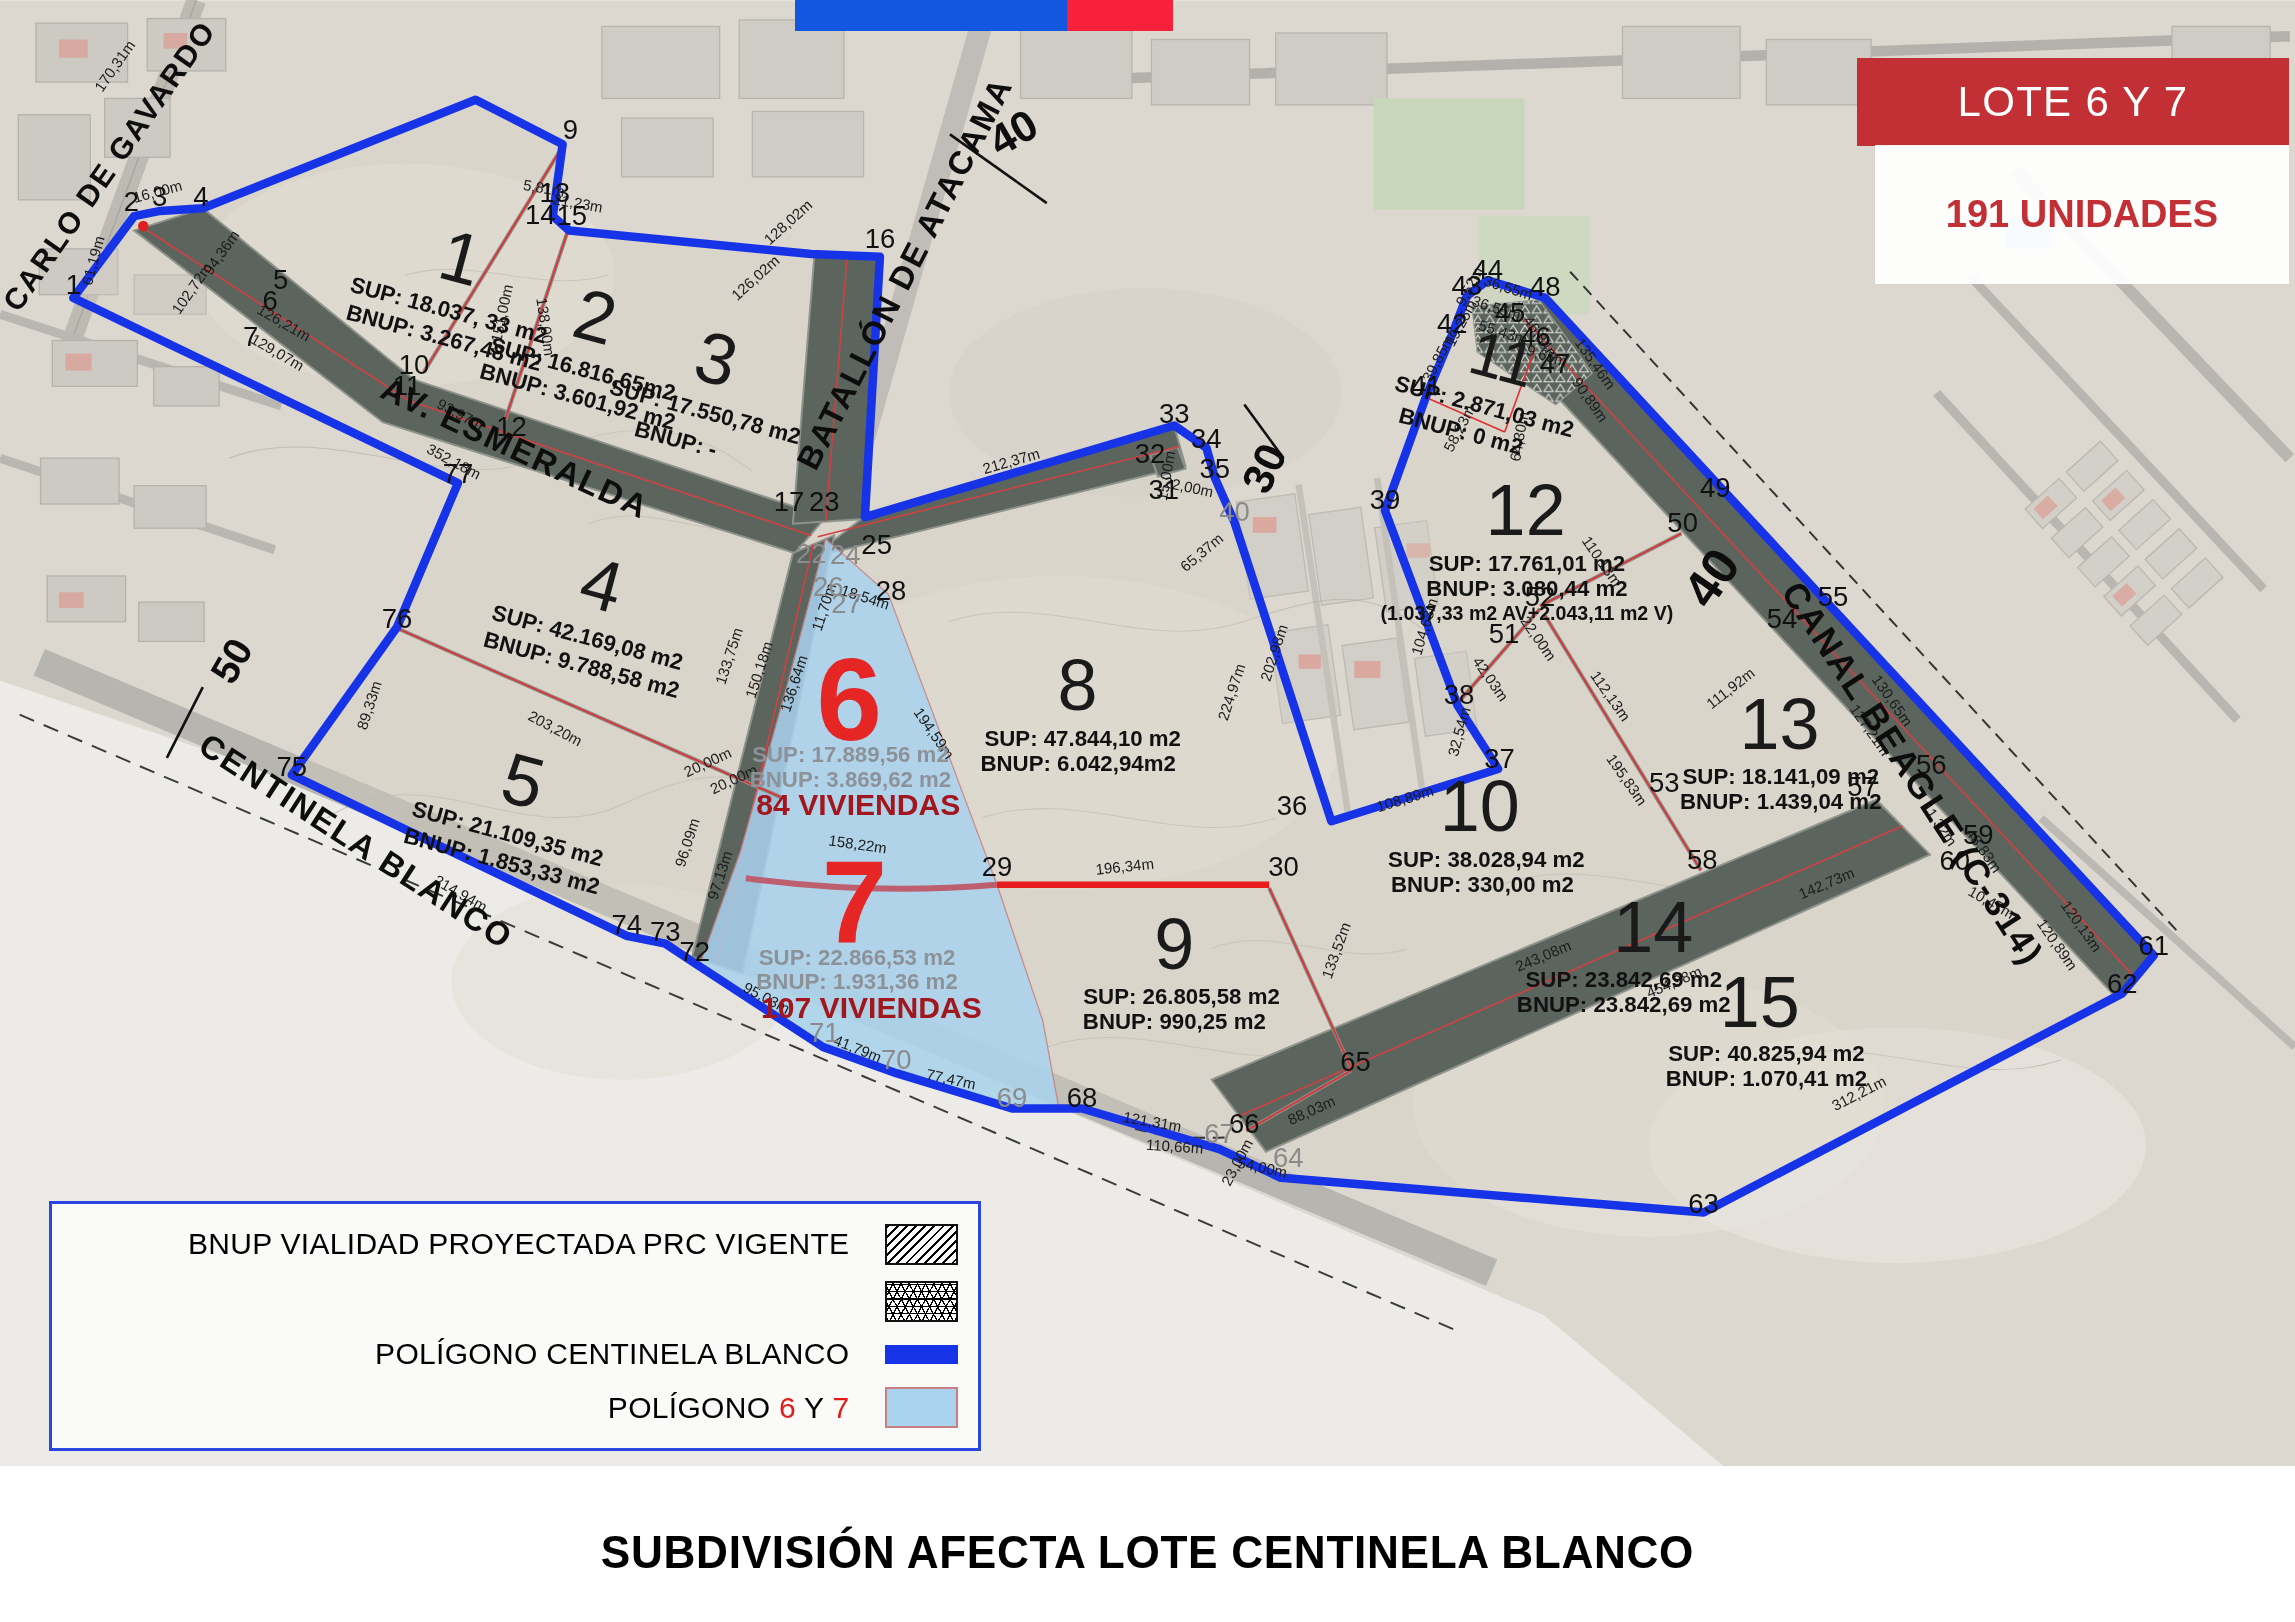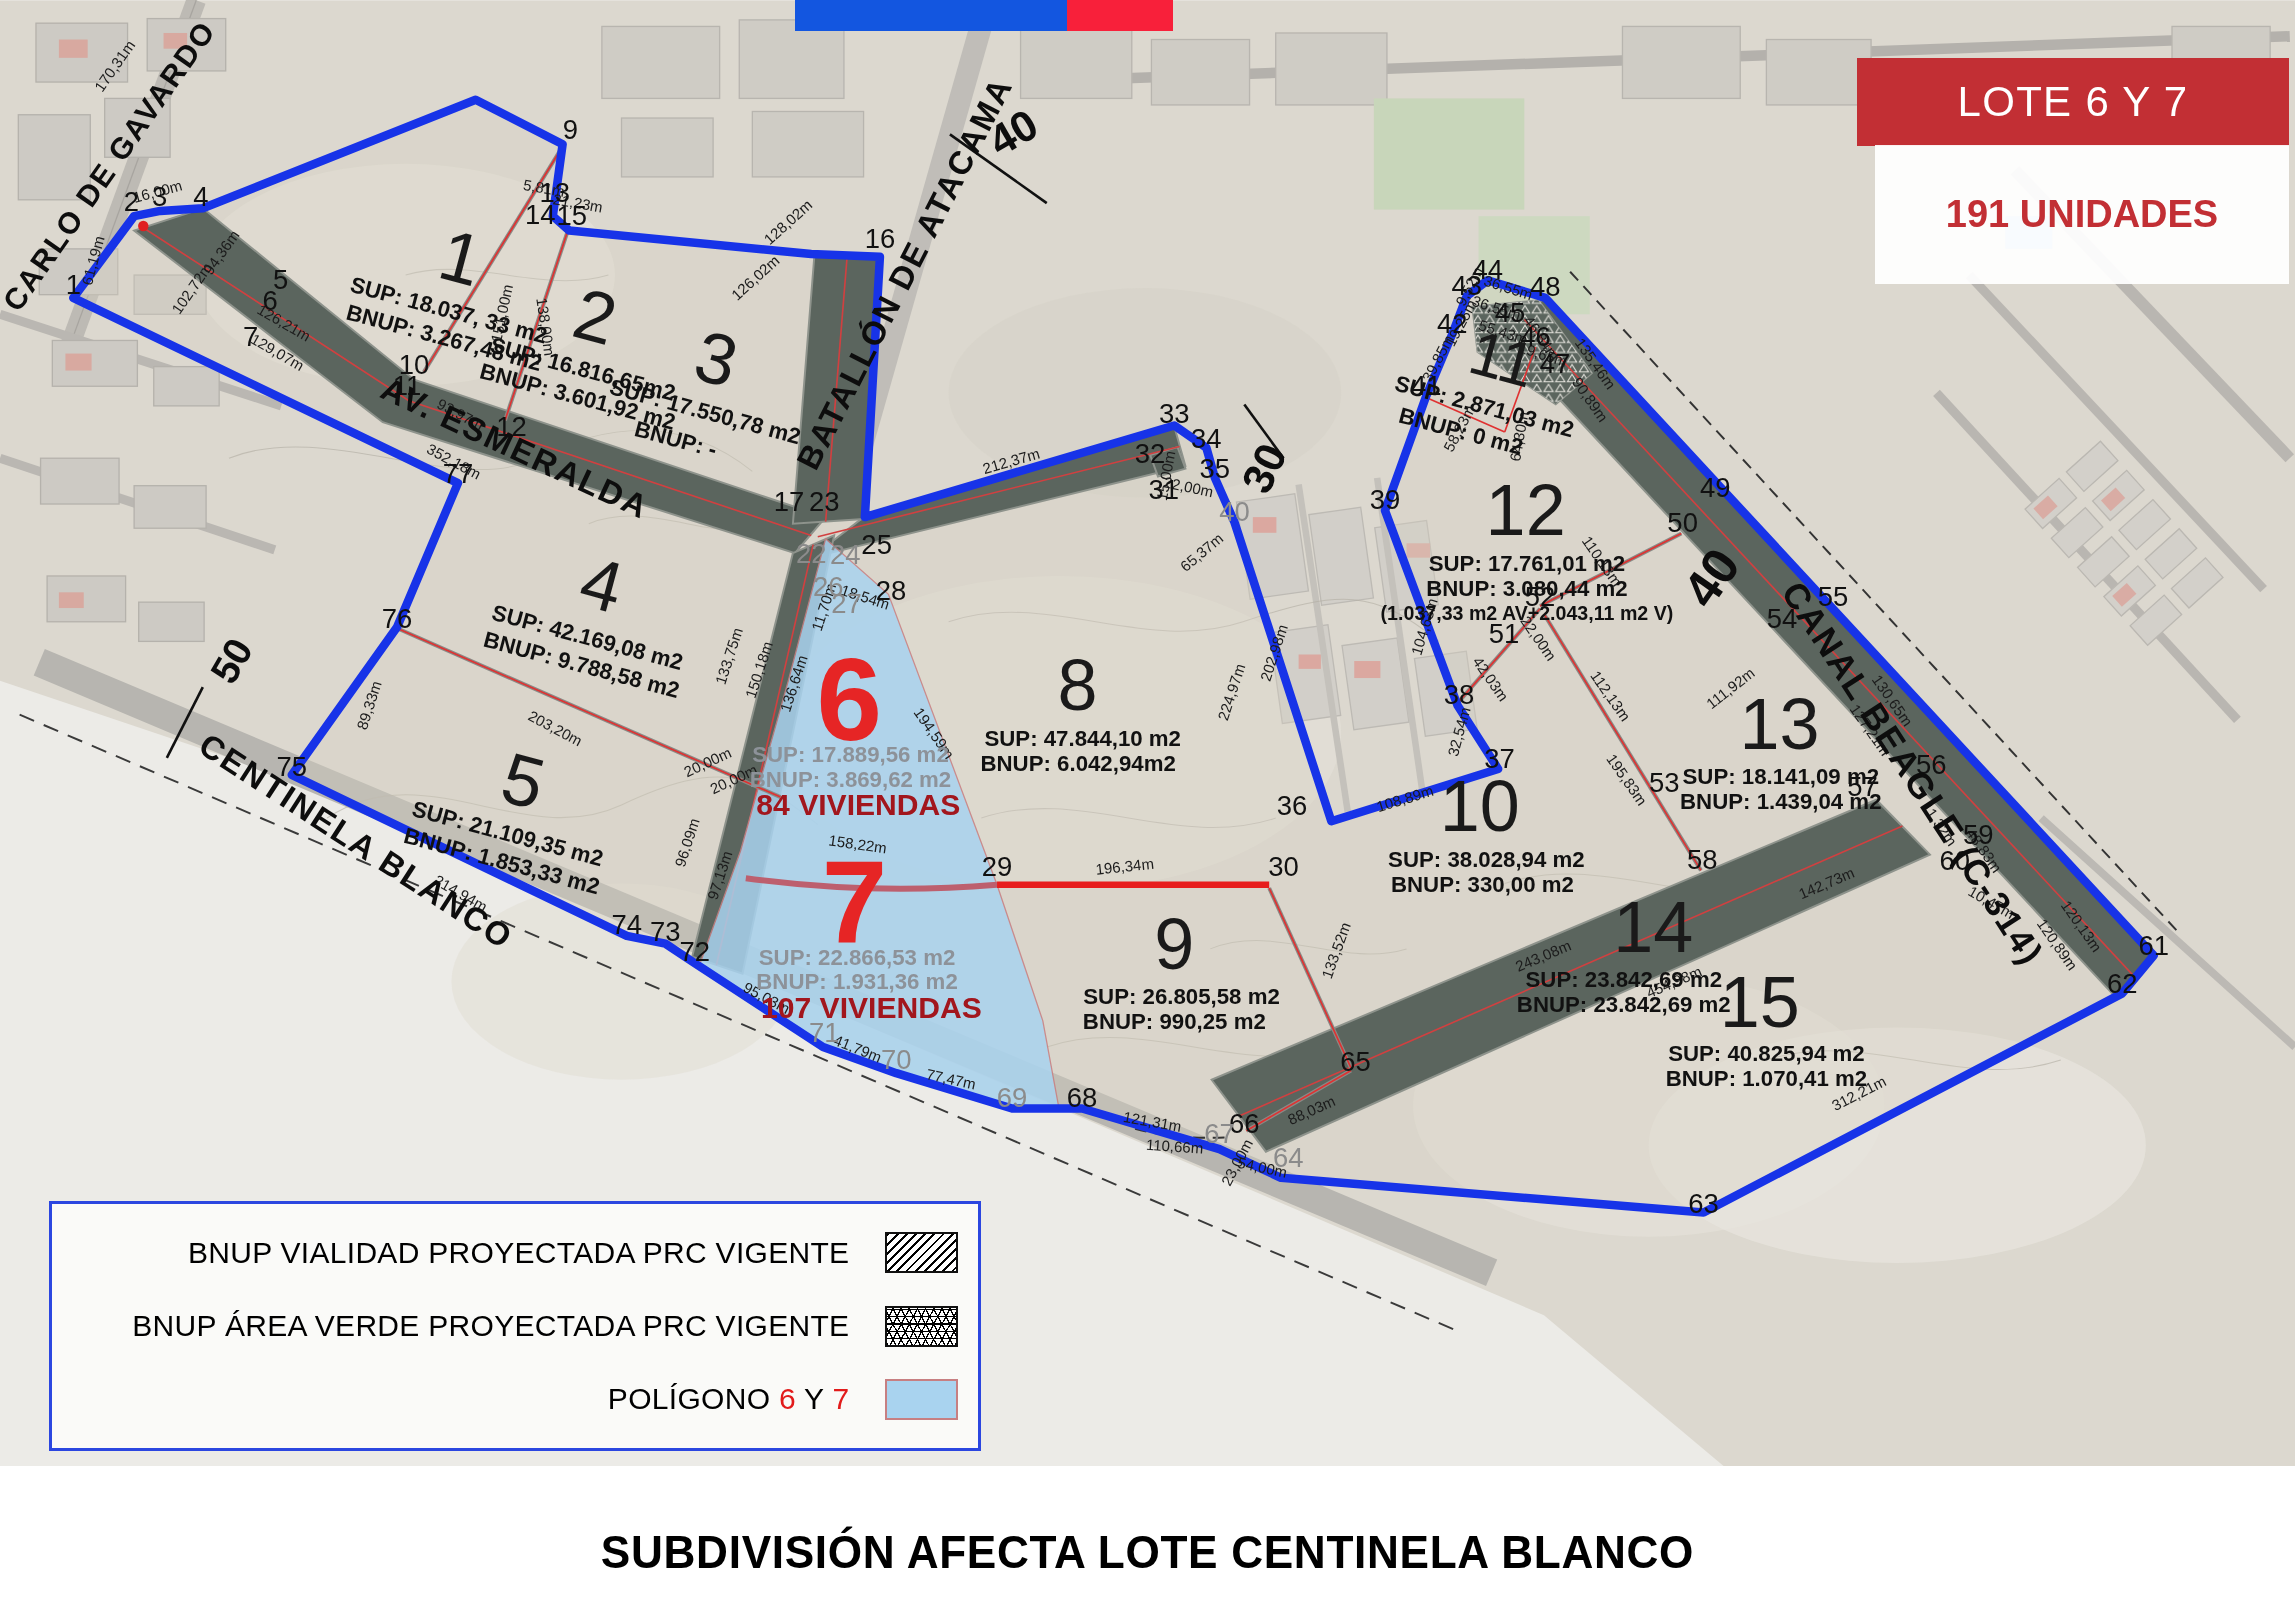--- a/index.html
+++ b/index.html
@@ -454,22 +454,25 @@
 <div class="info-body">
   <span>191 UNIDADES</span>
 </div>
 
 <div class="legend">
   <div class="lrow">
     <span class="llabel">BNUP VIALIDAD PROYECTADA PRC VIGENTE</span>
     <span class="sw sw-hd"></span>
   </div>
   <div class="lrow">
-    <span class="llabel">BNUP ÁREA VERDE PROYECTADA PRC VIGENTE</span>
     <span class="sw sw-hx"></span>
+  </div>
+  <div class="lrow">
+    <span class="llabel">POLÍGONO CENTINELA BLANCO</span>
+    <span class="sw sw-bl"></span>
   </div>
   <div class="lrow">
     <span class="llabel" id="legend-label-67"><span>POLÍGONO </span><span class="red6">6</span><span> Y </span><span class="red6">7</span></span>
     <span class="sw sw-lb"></span>
   </div>
 </div>
 
 <div class="bottom-strip"></div>
 <div class="bottom-title">SUBDIVISIÓN AFECTA LOTE CENTINELA BLANCO</div>
 

